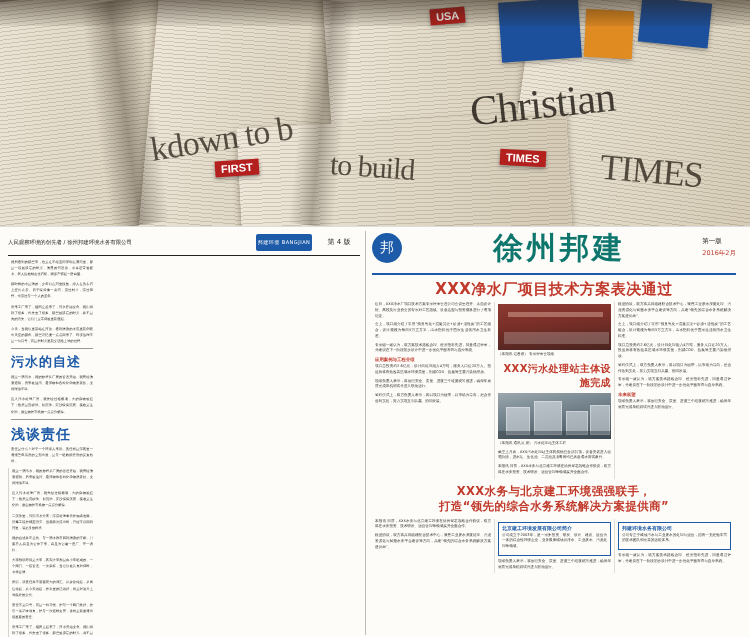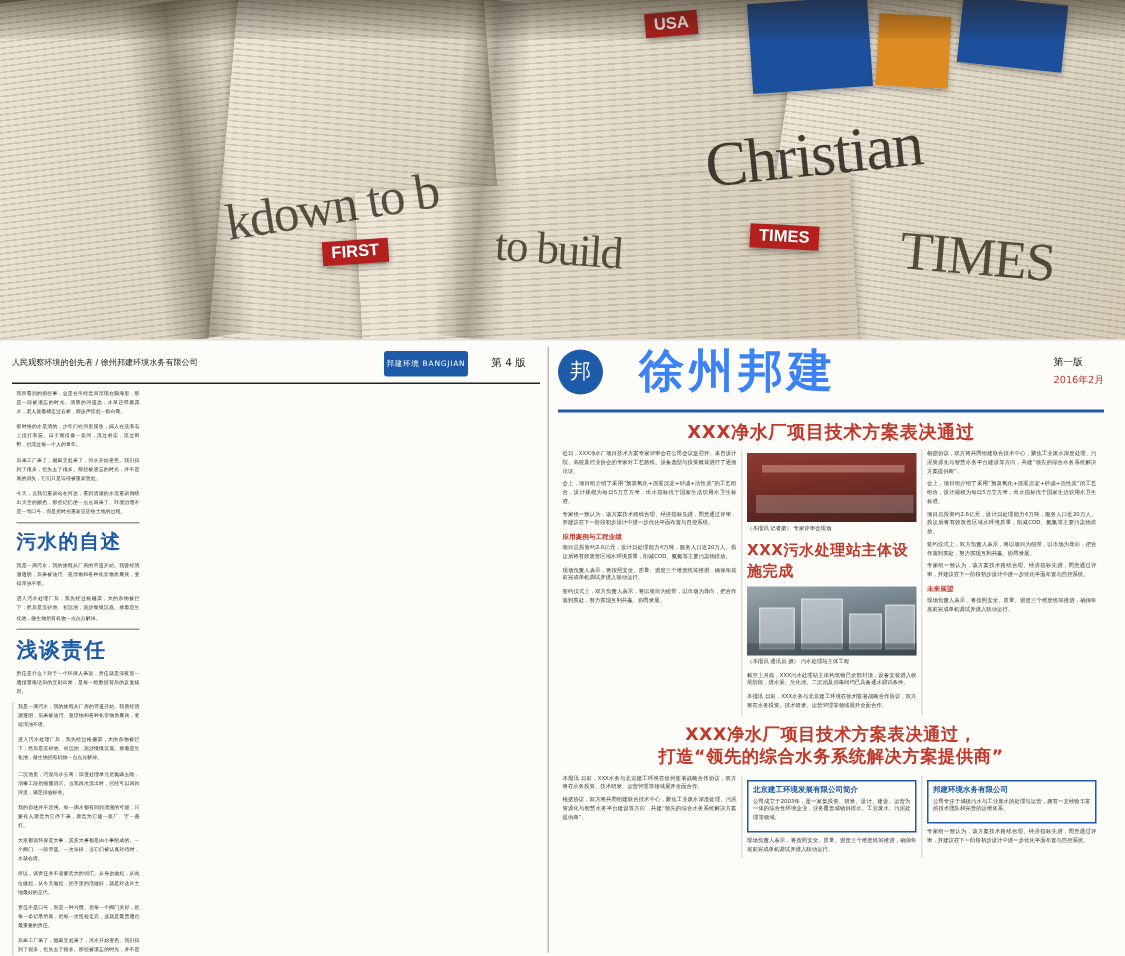--- a/index.html
+++ b/index.html
@@ -244,57 +244,59 @@
     background: #1d5aa7;
     display: flex;
     align-items: center;
     justify-content: center;
     color: #fff;
     font-size: 14px;
     margin-top: 2px;
     flex: 0 0 auto;
   }
   .rp-title {
-    color: #3b82f6;
+    color: #0f766e;
     font-weight: bold;
     font-size: 30px;
     letter-spacing: 3px;
-    margin-left: 24px;
+    margin-left: 14px;
     line-height: 34px;
     font-family: "DejaVu Sans", sans-serif;
     flex: 1;
     white-space: nowrap;
+    text-align: center;
   }
   .rp-meta {
     text-align: left;
     font-size: 6.5px;
     color: #1d5aa7;
     line-height: 1.9;
     margin-top: 4px;
     white-space: nowrap;
   }
   .rp-meta .issue { color: #222; }
   .rp-meta .date { color: #c0392b; }
 
   .rp-h1 {
     color: #c0392b;
     font-weight: bold;
-    font-size: 12px;
+    font-size: 15px;
     letter-spacing: 0.5px;
     margin: 5px 0 3px 0;
     text-align: center;
     font-family: "DejaVu Sans", sans-serif;
   }
   .rp-h2 {
     color: #c0392b;
     font-weight: bold;
     font-size: 10px;
     letter-spacing: 0.4px;
     margin: 4px 0 3px 0;
     font-family: "DejaVu Sans", sans-serif;
+    text-align: right;
   }
   .rp-h3 {
     color: #c0392b;
     font-weight: bold;
     font-size: 11.5px;
     line-height: 1.35;
     letter-spacing: 0.4px;
     margin: 5px 0 4px 0;
     text-align: center;
     font-family: "DejaVu Sans", sans-serif;
@@ -491,21 +493,21 @@
             <div class="cap">会上，项目组介绍了采用“预臭氧化+混凝沉淀+砂滤+活性炭”的工艺组合，设计规模为每日5万立方米，出水指标优于国家生活饮用水卫生标准。</div>
             <div class="cap">项目总投资约2.6亿元，设计日处理能力4万吨，服务人口近20万人。投运后将有效改善区域水环境质量，削减COD、氨氮等主要污染物排放。</div>
             <div class="cap">签约仪式上，双方负责人表示，将以项目为纽带，以市场为导向，把合作落到实处，努力实现互利共赢、协同发展。</div>
             <div class="cap">专家组一致认为，该方案技术路线合理、经济指标先进，同意通过评审，并建议在下一阶段初步设计中进一步优化平面布置与自控系统。</div>
             <div class="small-red">未来展望</div>
             <div class="cap">现场负责人表示，将按照安全、质量、进度三个维度统筹推进，确保年底前完成单机调试并进入联动运行。</div>
           </div>
         </div>
 
         <div class="rp-h3">
-          <div>XXX净水厂项目技术方案表决通过，</div>
+          <div>XXX水务与北京建工环境强强联手，</div>
           <div>打造“领先的综合水务系统解决方案提供商”</div>
         </div>
 
         <div class="rp-cols">
           <div class="rcol" style="width:122px;">
             <div class="cap">本报讯 日前，XXX水务与北京建工环境在徐州签署战略合作协议，双方将在水务投资、技术研发、运营管理等领域展开全面合作。</div>
             <div class="cap">根据协议，双方将共同组建联合技术中心，聚焦工业废水深度处理、污泥资源化与智慧水务平台建设等方向，共建“领先的综合水务系统解决方案提供商”。</div>
           </div>
           <div class="rcol" style="width:120px;">
             <div class="blue-box">

